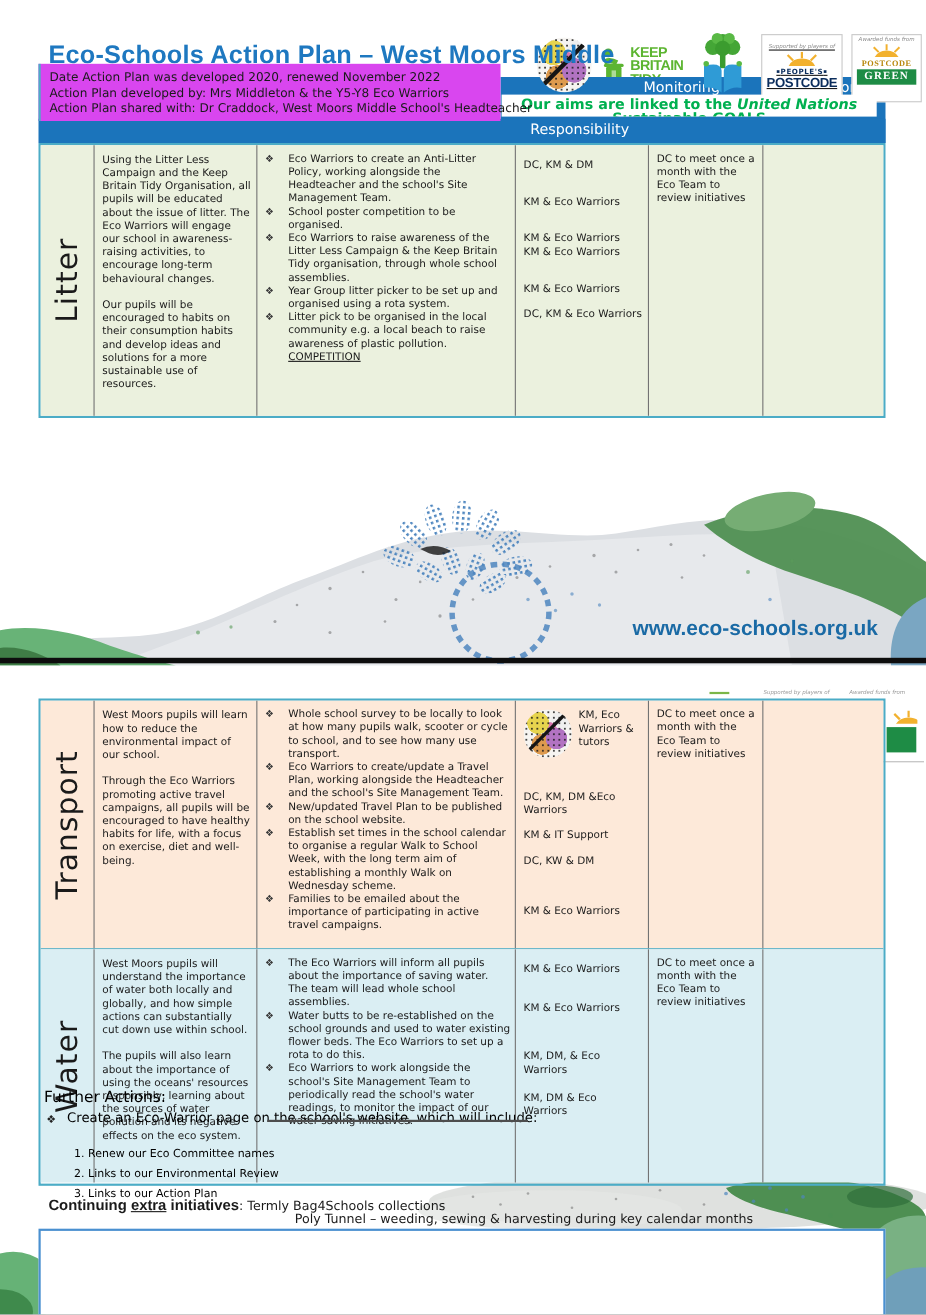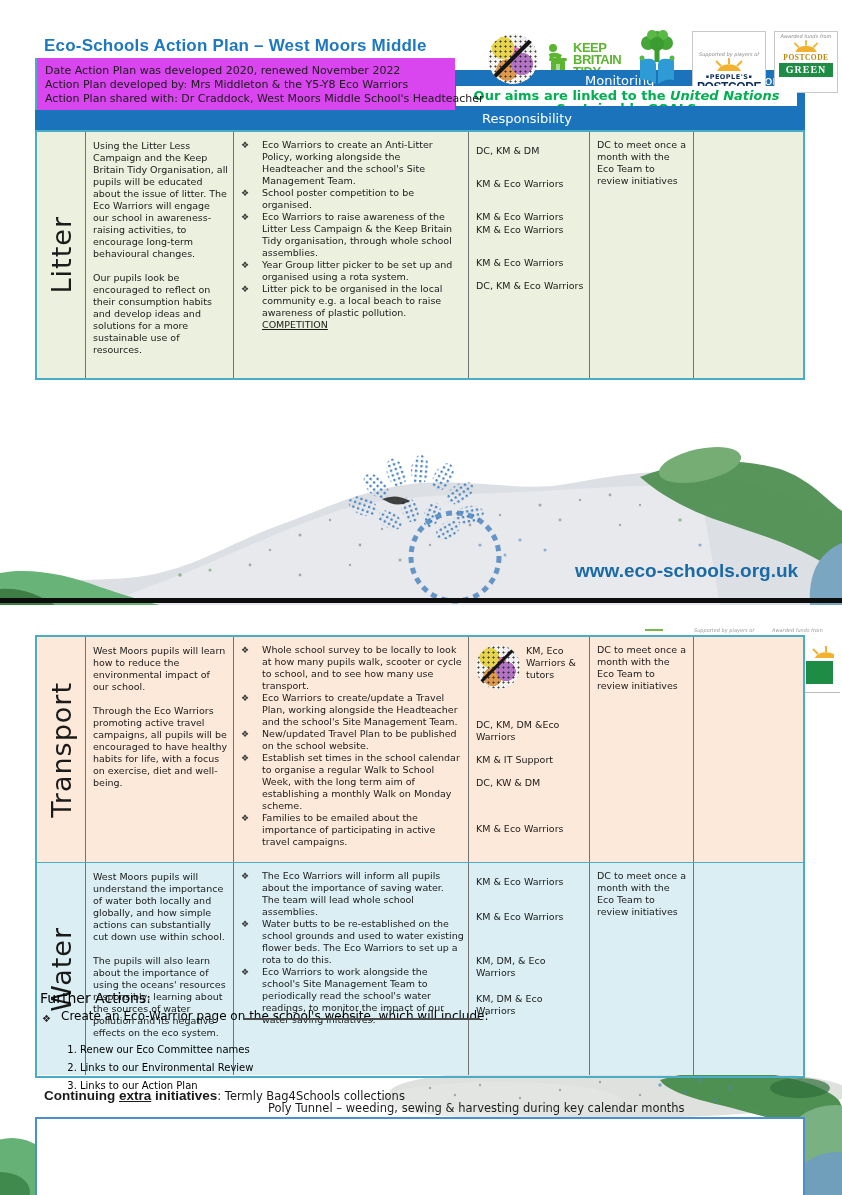--- a/index.html
+++ b/index.html
@@ -2,21 +2,21 @@
 <html><head>
 <meta charset="utf-8">
 <style>
   html,body{margin:0;padding:0;background:#888;}
   .stage{position:relative;width:842px;height:1195px;background:#fff;overflow:hidden;
          font-family:"DejaVu Sans",sans-serif;color:#1a1a1a;margin:0 auto;}
   .abs{position:absolute;}
 
   
   .title{left:44px;top:36px;font-family:"Liberation Sans",sans-serif;font-weight:bold;
-         font-size:17px;color:#1e78c0;z-index:4;letter-spacing:.2px;}
+         font-size:23px;color:#1e78c0;z-index:4;letter-spacing:.2px;}
   .bar-upper{left:455px;top:70px;width:350px;height:60px;background:#1b74bb;z-index:2;}
   .bar-strip{left:35px;top:108px;width:770px;height:22px;background:#1b74bb;z-index:2;}
   .col-label{color:#fff;font-size:13px;z-index:2;font-family:"DejaVu Sans",sans-serif;}
   .col-label.mon{left:585px;top:73px;}
   .col-label.eva{left:712px;top:73px;}
   .col-label.resp{left:482px;top:111px;z-index:5;}
   .aims{left:456px;top:86px;width:341px;height:20px;background:#fff;z-index:4;
         overflow:hidden;text-align:center;}
   .aims div{font-weight:bold;color:#00b050;font-size:13px;line-height:13px;}
   .aims .l1{padding-top:3px;}
@@ -38,21 +38,21 @@
   .eco-logo::after{content:"";position:absolute;left:-6px;top:46%;width:120%;height:7%;
     background:#151515;transform:rotate(-45deg);}
   .eco-lg{left:488px;top:34px;width:50px;height:50px;z-index:3;}
   .kbt{left:545px;top:42px;width:80px;height:50px;z-index:1;overflow:hidden;display:flex;gap:2px;}
   .kbt-text{font-family:"Liberation Sans",sans-serif;font-weight:bold;color:#5cb531;
     font-size:13px;line-height:12px;letter-spacing:-.5px;}
   .tree{left:630px;top:28px;width:54px;height:62px;z-index:3;}
   .card{background:#fff;border:1px solid #c8c8c8;z-index:3;text-align:center;
         box-sizing:border-box;overflow:hidden;}
   .card .tag{font-size:5px;color:#8a8a8a;font-style:italic;line-height:7px;white-space:nowrap;}
-  .card1{left:692px;top:31px;width:74px;height:60px;padding-top:19px;}
+  .card1{left:692px;top:31px;width:74px;height:60px;padding-top:8px;text-decoration:underline;}
   .ppl-top{font-size:6.5px;font-weight:bold;color:#0b2d5c;letter-spacing:.5px;line-height:8px;}
   .ppl-top::before,.ppl-top::after{content:"▪";font-size:5px;vertical-align:1px;}
   .ppl-main{font-family:"Liberation Sans",sans-serif;font-size:12px;font-weight:bold;
     color:#0b2d5c;line-height:13px;letter-spacing:-.4px;}
   .card2{left:774px;top:31px;width:64px;height:62px;padding-top:1px;}
   .pg-top{font-family:"Liberation Serif",serif;font-size:7.5px;font-weight:bold;
     color:#b8860b;letter-spacing:.5px;line-height:9px;}
   .pg-green{margin:1px 4px 0 4px;background:#1e8c45;color:#fff;
     font-family:"Liberation Serif",serif;font-weight:bold;font-size:10px;
     letter-spacing:1px;line-height:14px;}
@@ -197,21 +197,21 @@
     <div>Action Plan shared with: Dr Craddock, West Moors Middle School's Headteacher</div>
   </div>
 
   <div class="abs tbl tbl1">
     <div class="trow row-litter">
       <div class="c c1">
           <span class="vlabel">Litter</span>
         </div>
       <div class="c c2">
         <p>Using the Litter Less Campaign and the Keep Britain Tidy Organisation, all pupils will be educated about the issue of litter. The Eco Warriors will engage our school in awareness-raising activities, to encourage long-term behavioural changes.</p>
-        <p>Our pupils look be encouraged to reflect on their consumption habits and develop ideas and solutions for a more sustainable use of resources.</p>
+        <p>Our pupils will be encouraged to habits on their consumption habits and develop ideas and solutions for a more sustainable use of resources.</p>
       </div>
       <div class="c c3">
         <ul>
           <li><span>Eco Warriors to create an Anti-Litter Policy, working alongside the Headteacher and the school's Site Management Team.</span></li>
           <li><span>School poster competition to be organised.</span></li>
           <li><span>Eco Warriors to raise awareness of the Litter Less Campaign &amp; the Keep Britain Tidy organisation, through whole school assemblies.</span></li>
           <li><span>Year Group litter picker to be set up and organised using a rota system.</span></li>
           <li><span>Litter pick to be organised in the local community e.g. a local beach to raise awareness of plastic pollution.</span><span class="blk">COMPETITION</span></li>
         </ul>
       </div>
@@ -319,21 +319,21 @@
         </div>
       <div class="c c2">
         <p>West Moors pupils will learn how to reduce the environmental impact of our school.</p>
         <p>Through the Eco Warriors promoting active travel campaigns, all pupils will be encouraged to have healthy habits for life, with a focus on exercise, diet and well-being.</p>
       </div>
       <div class="c c3">
         <ul>
           <li><span>Whole school survey to be locally to look at how many pupils walk, scooter or cycle to school, and to see how many use transport.</span></li>
           <li><span>Eco Warriors to create/update a Travel Plan, working alongside the Headteacher and the school's Site Management Team.</span></li>
           <li><span>New/updated Travel Plan to be published on the school website.</span></li>
-          <li><span>Establish set times in the school calendar to organise a regular Walk to School Week, with the long term aim of establishing a monthly Walk on Monday scheme.</span></li>
+          <li><span>Establish set times in the school calendar to organise a regular Walk to School Week, with the long term aim of establishing a monthly Walk on Wednesday scheme.</span></li>
           <li><span>Families to be emailed about the importance of participating in active travel campaigns.</span></li>
         </ul>
       </div>
       <div class="c c4">
         <div class="rsp rsp-first">
           <span class="eco-logo rsp-logo"></span>
           <span>KM, Eco Warriors &amp; tutors</span>
         </div>
         <div class="rsp g14">DC, KM, DM &amp;Eco Warriors</div>
         <div class="rsp g11">KM &amp; IT Support</div>

